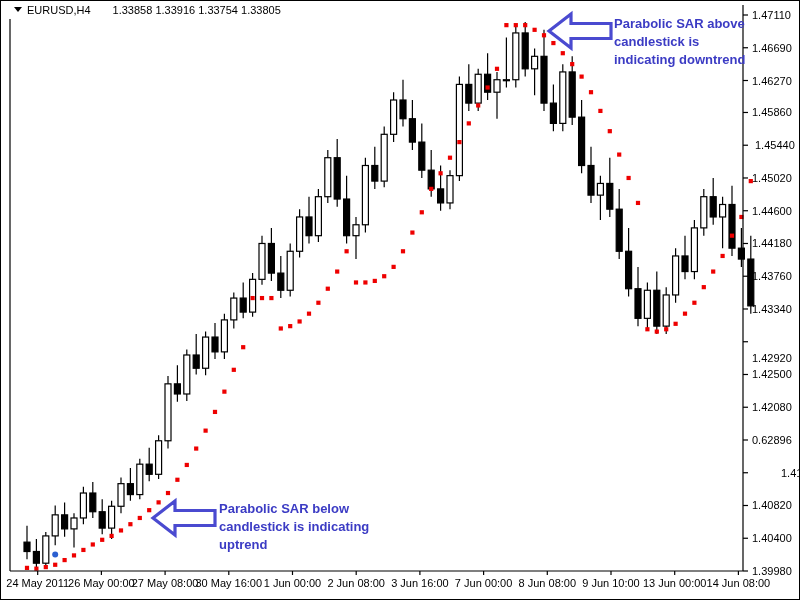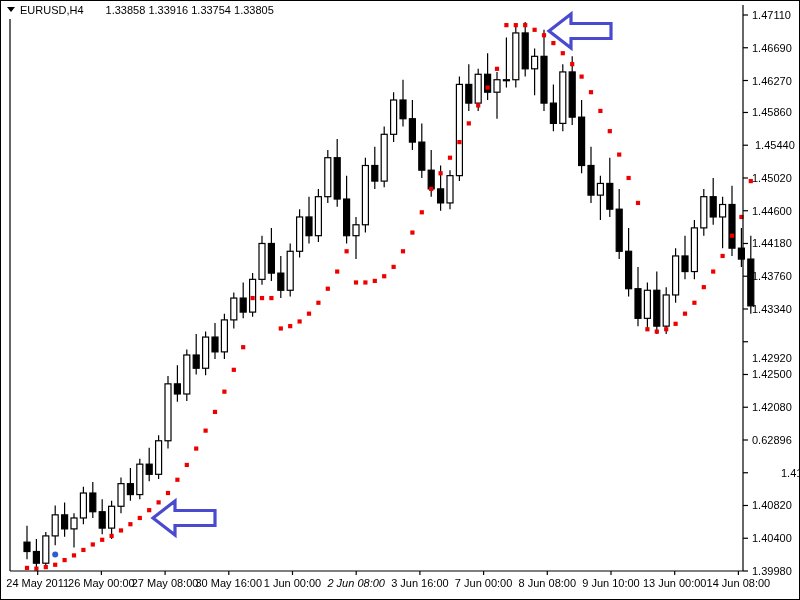--- a/index.html
+++ b/index.html
@@ -21,21 +21,21 @@
   }
   
   #header {
     position: absolute;
     left: 0;
     top: 0;
     width: 800px;
     height: 17px;
     display: flex;
     align-items: center;
-    padding-left: 6px;
+    padding-left: 13px;
     box-sizing: border-box;
     background: #ffffff;
   }
   #header .tri {
     width: 0;
     height: 0;
     border-left: 4px solid transparent;
     border-right: 4px solid transparent;
     border-top: 5px solid #000000;
     margin-right: 5px;
@@ -403,24 +403,30 @@
         <div class="ylabel" style="left: 751px; top: 537.248px;">1.40400</div>
         <div class="ylabel" style="left: 751px; top: 570px;">1.39980</div>
       </div>
 
     <div id="xlabels">
         <div class="xlabel" style="left: 36.6881px; top: 576px;">24 May 2011</div>
         <div class="xlabel" style="left: 100.389px; top: 576px;">26 May 00:00</div>
         <div class="xlabel" style="left: 164.09px; top: 576px;">27 May 08:00</div>
         <div class="xlabel" style="left: 227.792px; top: 576px;">30 May 16:00</div>
         <div class="xlabel" style="left: 291.493px; top: 576px;">1 Jun 00:00</div>
-        <div class="xlabel" style="left: 355.194px; top: 576px; font-style: italic;">2 Jun 08:00</div>
+        <div class="xlabel" style="left: 355.194px; top: 576px;">2 Jun 08:00</div>
         <div class="xlabel" style="left: 418.895px; top: 576px;">3 Jun 16:00</div>
         <div class="xlabel" style="left: 482.596px; top: 576px;">7 Jun 00:00</div>
         <div class="xlabel" style="left: 546.298px; top: 576px;">8 Jun 08:00</div>
         <div class="xlabel" style="left: 609.999px; top: 576px;">9 Jun 10:00</div>
         <div class="xlabel" style="left: 673.7px; top: 576px;">13 Jun 00:00</div>
         <div class="xlabel" style="left: 737.401px; top: 576px;">14 Jun 08:00</div>
       </div>
 
+    <div class="annot" id="annot-down" style="left:613px; top:14px;">Parabolic SAR above
+candlestick is
+indicating downtrend</div>
+    <div class="annot" id="annot-up" style="left:218px; top:499px;">Parabolic SAR below
+candlestick is indicating
+uptrend</div>
   </div>
 
 </div>
 
 </body></html>

